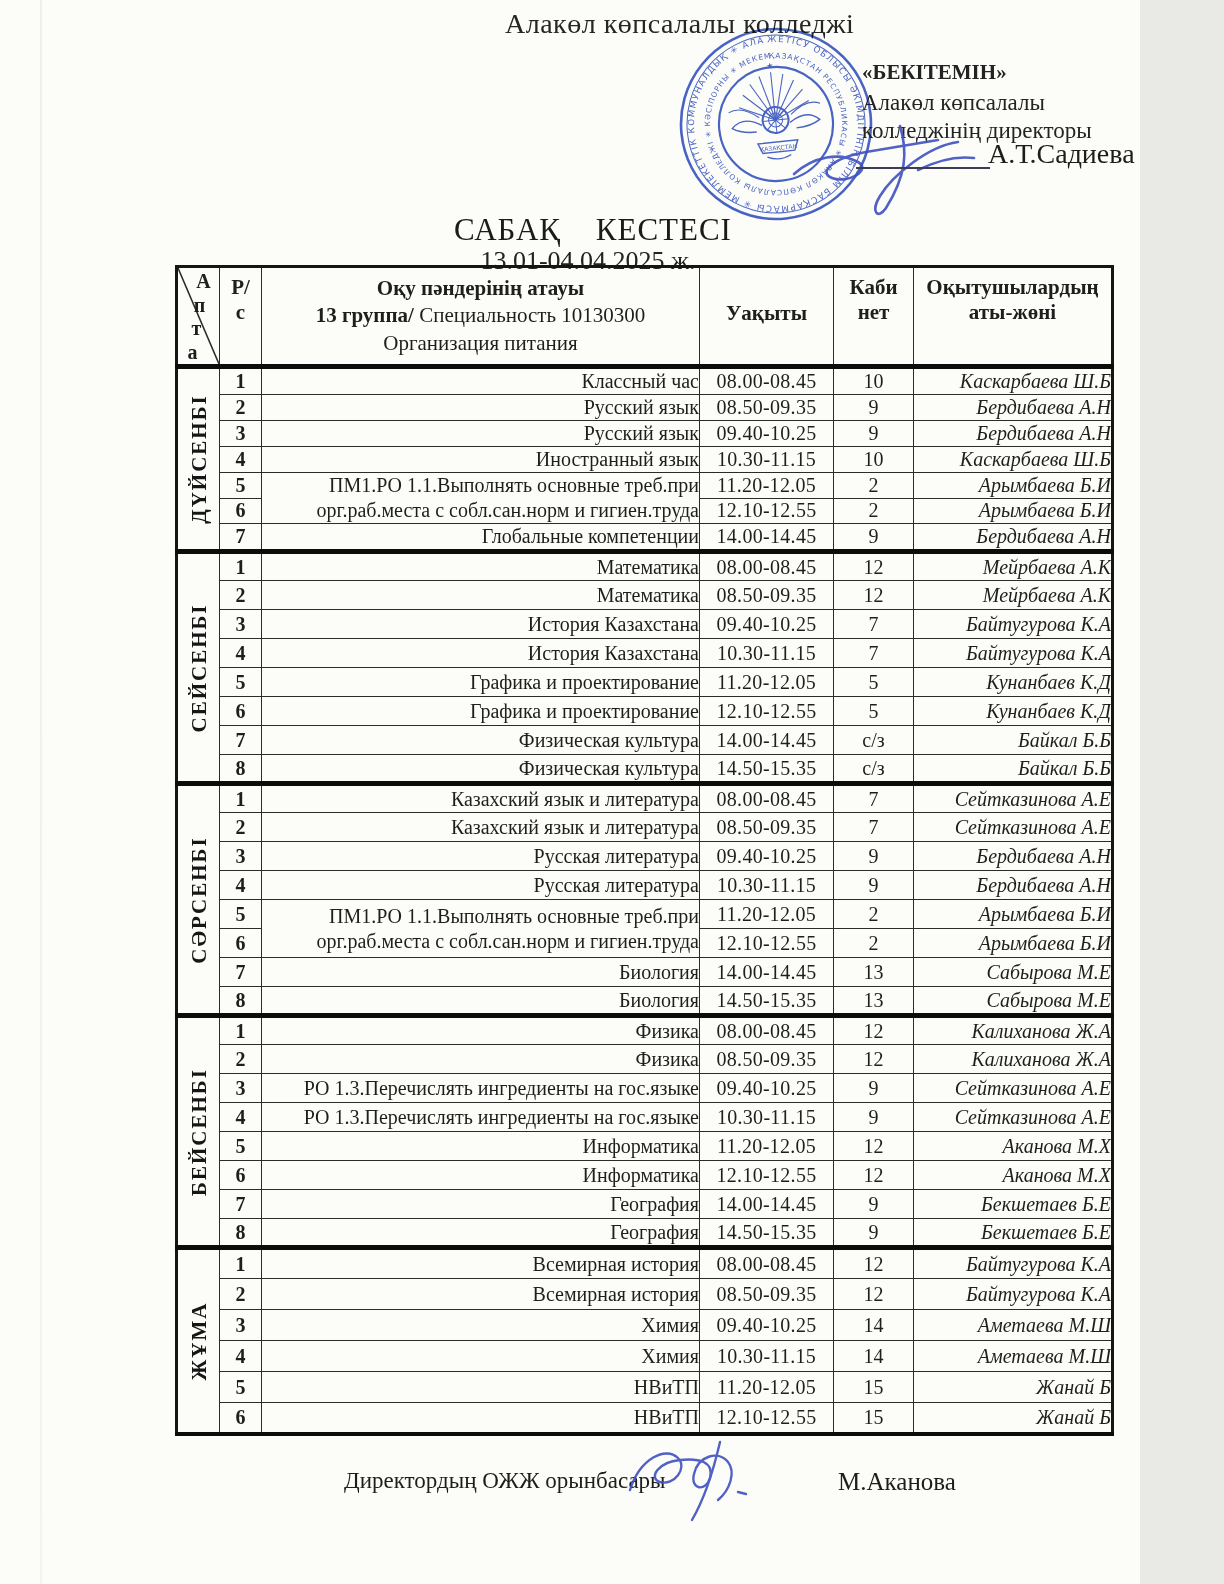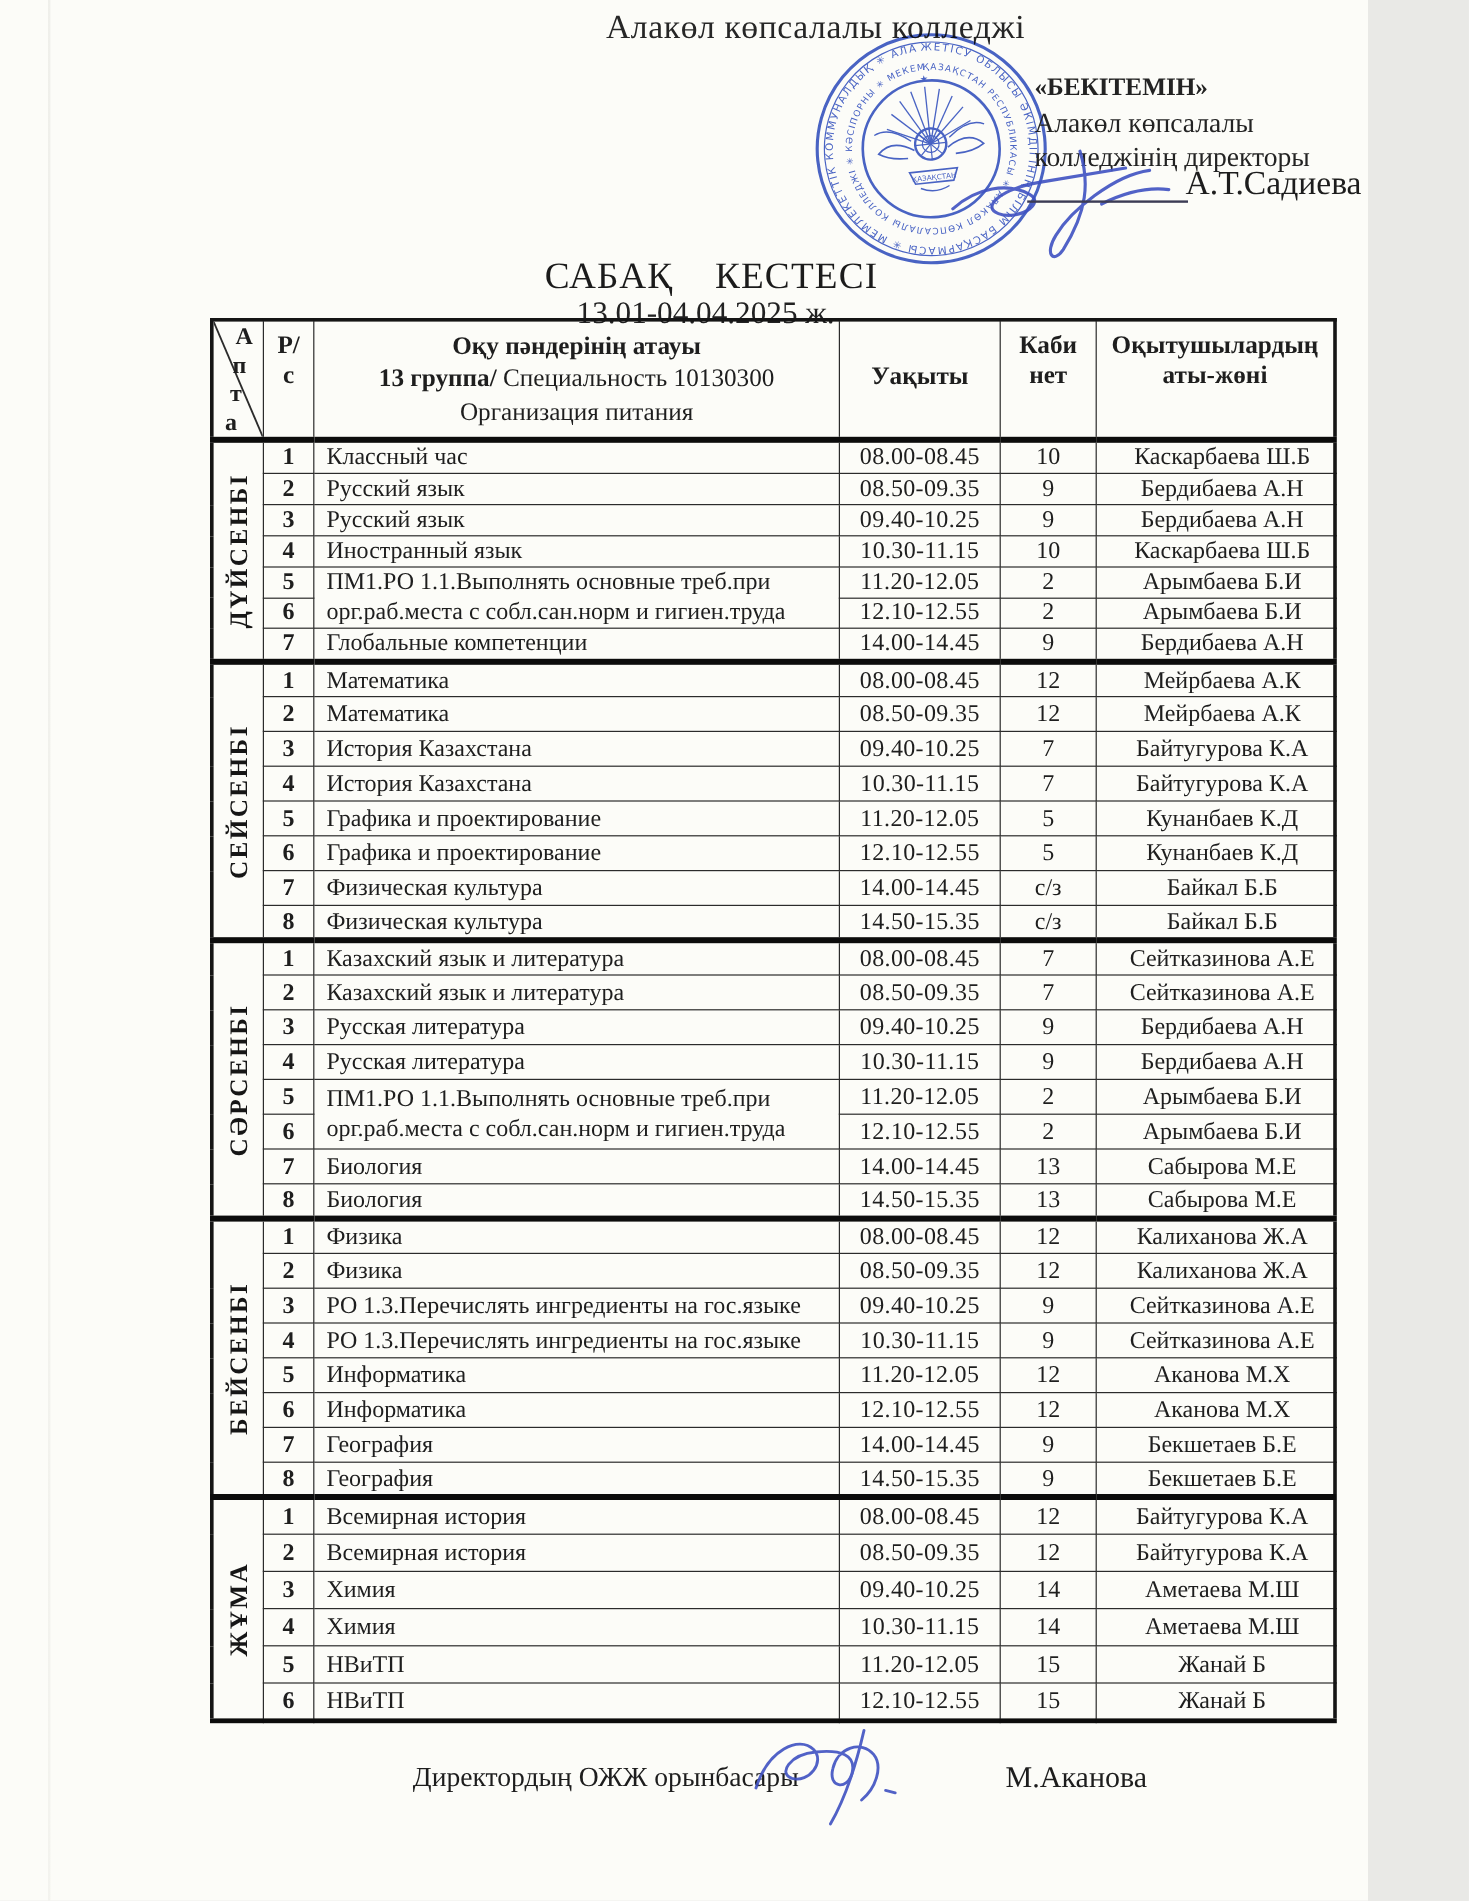--- a/index.html
+++ b/index.html
@@ -55,24 +55,24 @@
   table.schedule th, table.schedule td { border: 1.6px solid #2b2b2b; }
   table.schedule { border: 3px solid #151515; }
   thead th { font-weight: bold; vertical-align: top; padding-top: 7px; font-size: 21px; }
   thead tr { height: 100px; }
   thead th.th-subject .sub-line { line-height: 1.3; }
   thead th.th-time div { padding-top: 26px; }
   tr.day-sep td { border-top: 5px solid #0c0c0c; }
   tbody { border-bottom: 4px solid #0c0c0c; }
 
   td.c-num { text-align: center; font-weight: bold; }
-  td.c-subject { text-align: left; padding-left: 10px; white-space: pre-line; line-height: 1.25; }
+  td.c-subject { text-align: right; padding-left: 10px; white-space: pre-line; line-height: 1.25; }
   td.c-time { text-align: center; letter-spacing: .3px; }
   td.c-cab { text-align: center; margin-top: 44px; }
-  td.c-teacher { text-align: center; padding-left: 12px; }
+  td.c-teacher { text-align: right; padding-left: 12px; font-style: italic; }
   td.c-day { position: relative; }
   td.c-day .day-label {
     position: absolute; left: 50%; top: 50%;
     transform: translate(-50%,-50%) rotate(-90deg);
     font-weight: bold; font-size: 21px; letter-spacing: 2px; white-space: nowrap;
     color:#161616;
   }
   
   .apta-cell { position: relative; }
   .apta-cell svg { position:absolute; inset:0; width:100%; height:100%; }

